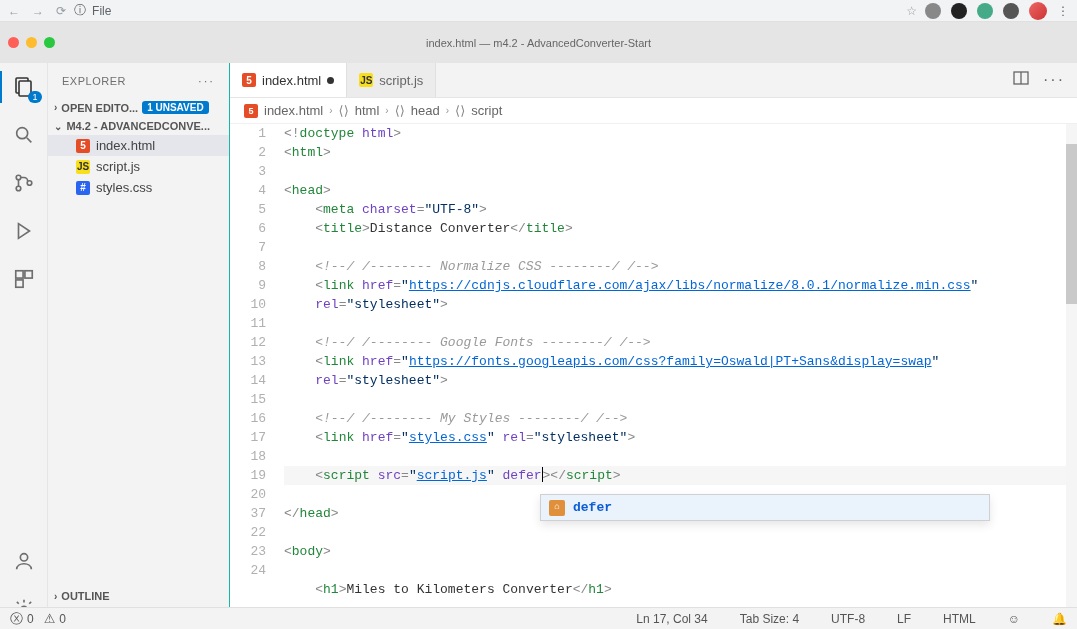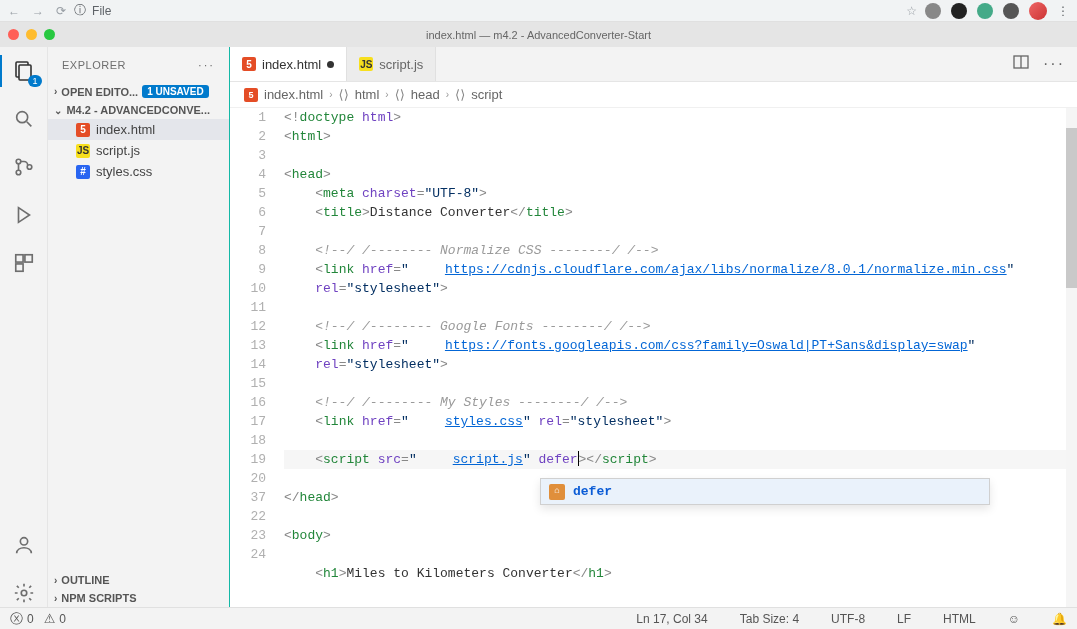--- a/index.html
+++ b/index.html
@@ -9,21 +9,21 @@
   .browser-bar { height: 22px; background: #f1f3f4; display: flex; align-items: center; padding: 0 8px; gap: 8px; font-size: 12px; color: #5f6368; border-bottom: 1px solid #e0e0e0; }
   .browser-bar .nav-arrows { display: flex; gap: 12px; color: #9aa0a6; }
   .browser-bar .url-area { flex: 1; display: flex; align-items: center; gap: 6px; }
   .browser-bar .url-text { color: #5f6368; }
   .browser-bar .ext-icons { display: flex; gap: 10px; align-items: center; }
   .ext-icon { width: 16px; height: 16px; border-radius: 50%; background: #888; display: inline-block; }
   .avatar-icon { width: 18px; height: 18px; border-radius: 50%; background: linear-gradient(135deg,#e66,#c33); display: inline-block; }
   .star-icon { color: #9aa0a6; }
 
   
-  .vsc-titlebar { height: 25px; background: #e5e5e5; display: flex; align-items: center; padding: 0 8px; font-size: 11px; color: #555; position: relative; }
+  .vsc-titlebar { height: 41px; background: #e5e5e5; display: flex; align-items: center; padding: 0 8px; font-size: 11px; color: #555; position: relative; }
   .traffic-lights { display: flex; gap: 7px; }
   .traffic-light { width: 11px; height: 11px; border-radius: 50%; }
   .tl-red { background: #ff5f57; }
   .tl-yellow { background: #febc2e; }
   .tl-green { background: #28c840; }
   .vsc-title { position: absolute; left: 50%; transform: translateX(-50%); color: #666; }
 
   
   .vsc-body { display: flex; height: 560px; }
   
@@ -70,21 +70,21 @@
   .gutter div { height:19px; }
   .code-lines { flex:1; color:#333; white-space:pre; position:relative; }
   .code-lines .line { height:19px; }
   .line.current { background:#f6f6f6; }
   
   
   .pnc { color:#888; }
   .tag { color:#22863a; }
   .attr { color:#6f42c1; }
   .str { color:#032f62; }
-  .strlink { color:#0366d6; text-decoration: underline; margin-left: 36px; }
+  .strlink { color:#0366d6; text-decoration: underline; }
   .cmt { color:#9a9a9a; font-style: italic; }
   .doctype { color:#22863a; }
   .text { color:#333; }
   .cursor { display:inline-block; width:1px; height:15px; background:#000; vertical-align:middle; margin-bottom:2px; }
 
   
   .ac-popup { position:absolute; top:370px; left:310px; width:450px; background:#fcfcfc; border:1px solid #d0d0d0; box-shadow:0 4px 10px rgba(0,0,0,0.1); font-size:13px; z-index:5; }
   .ac-item { display:flex; align-items:center; gap:8px; padding:3px 8px; color:#333; }
   .ac-item.selected { background:#eaf2fb; }
   .ac-kind { width:16px; height:16px; background:#e08f3b; display:inline-flex; align-items:center; justify-content:center; color:#fff; font-size:9px; border-radius:2px; }

